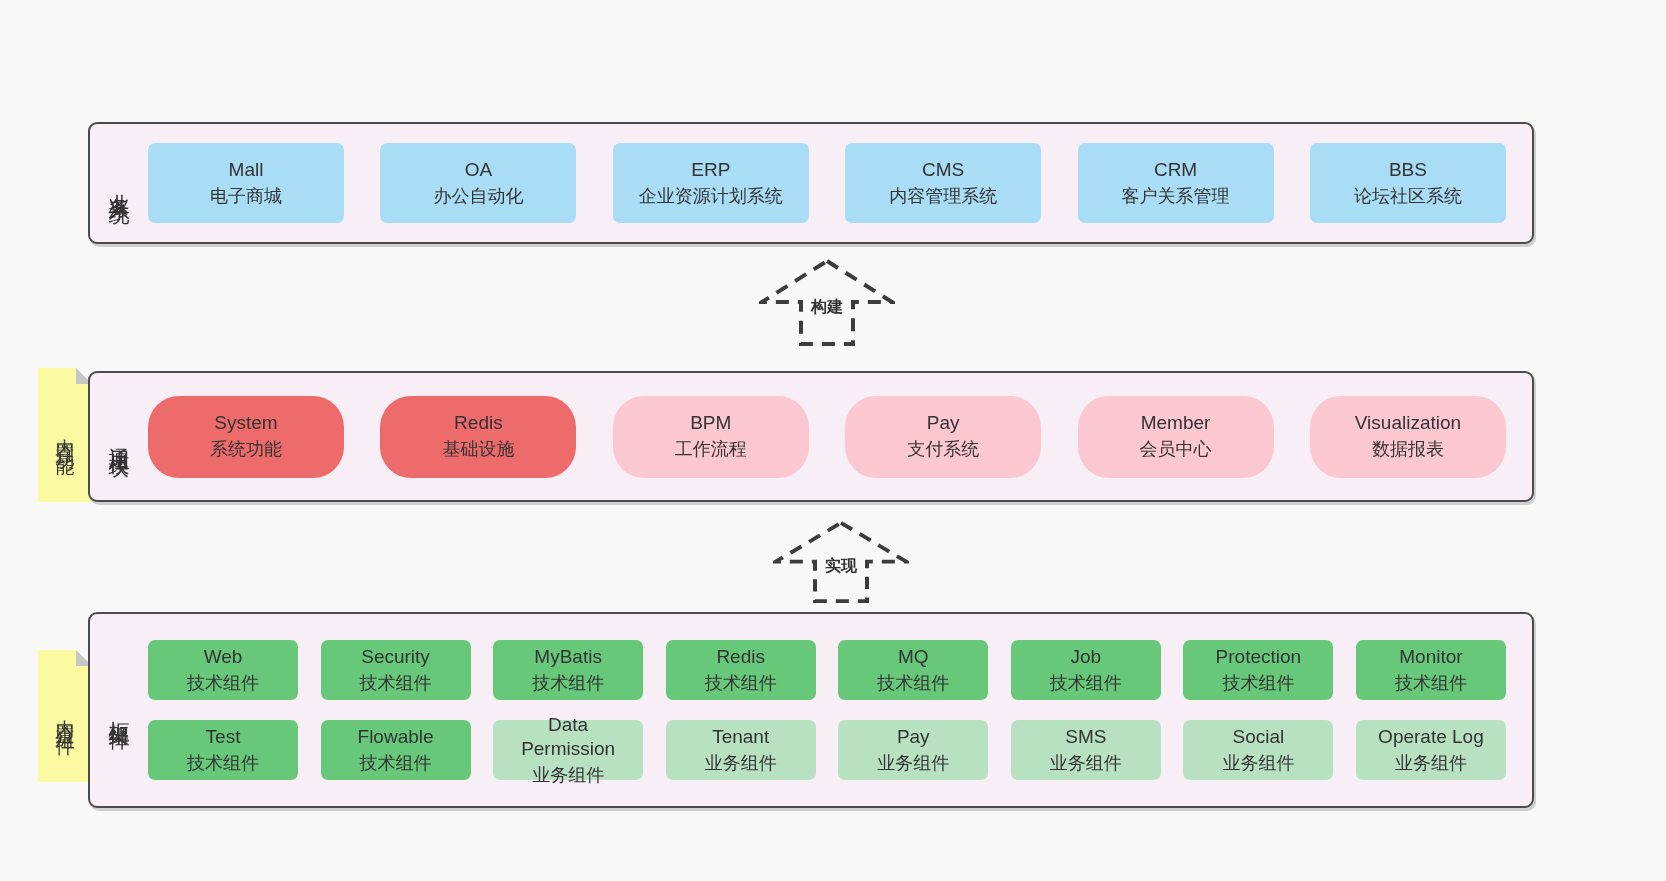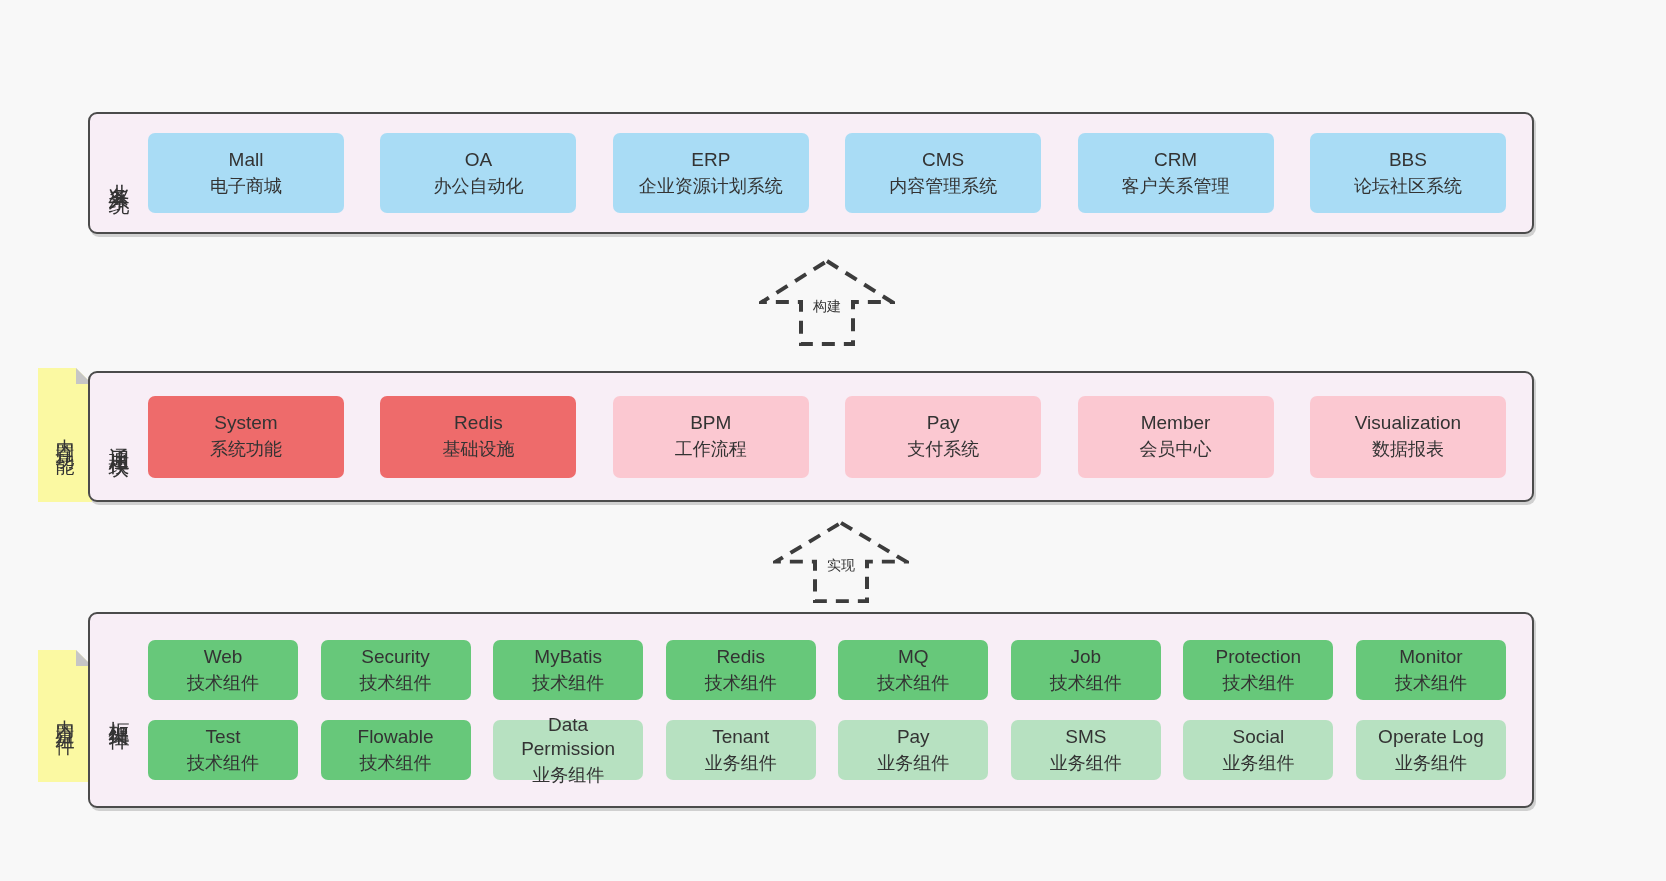--- a/index.html
+++ b/index.html
@@ -22,21 +22,21 @@
     left: 88px;
     width: 1446px;
     background: var(--layer-bg);
     border: 2px solid var(--layer-border);
     border-radius: 9px;
     box-shadow: 2px 3px 0 rgba(70,70,70,0.22);
     display: flex;
     box-sizing: border-box;
     z-index: 2;
   }
-  .layer-1 { top: 112px; height: 122px; }
+  .layer-1 { top: 122px; height: 122px; }
   .layer-2 { top: 371px; height: 131px; }
   .layer-3 { top: 612px; height: 196px; }
 
   .label-col {
     width: 58px;
     flex: 0 0 58px;
     display: flex;
     align-items: center;
     justify-content: center;
   }
@@ -71,21 +71,21 @@
     justify-content: center;
     text-align: center;
     border-radius: 7px;
     box-sizing: border-box;
     padding: 4px 6px;
     line-height: 1.3;
   }
   .box .name { font-size: 19px; }
   .box .desc { font-size: 18px; margin-top: 2px; }
   .size-l { width: 196px; height: 80px; }
-  .layer-2 .size-l { height: 82px; }
+  .layer-2 .size-l { height: 82px; border-radius: 31px; }
   .size-s { width: 150px; height: 60px; }
   .blue       { background: var(--blue); }
   .red        { background: var(--red); }
   .pink       { background: var(--pink); }
   .green      { background: var(--green); }
   .lightgreen { background: var(--light-green); }
 
   
   .arrow {
     position: absolute;
@@ -101,23 +101,24 @@
     stroke: var(--arrow-stroke);
     stroke-width: 4;
     stroke-dasharray: 13 9;
   }
   .arrow-label {
     position: absolute;
     left: 50%; top: 55%;
     transform: translate(-50%,-50%);
     background: var(--background);
     padding: 1px 3px;
-    font-size: 14px;
+    font-size: 16px;
     color: var(--text);
     white-space: nowrap;
+    font-weight: bold;
   }
 
   
   .note {
     position: absolute;
     left: 38px;
     width: 54px;
     background: var(--note-yellow);
     clip-path: polygon(0 0, calc(100% - 16px) 0, 100% 16px, 100% 100%, 0 100%);
     display: flex;

